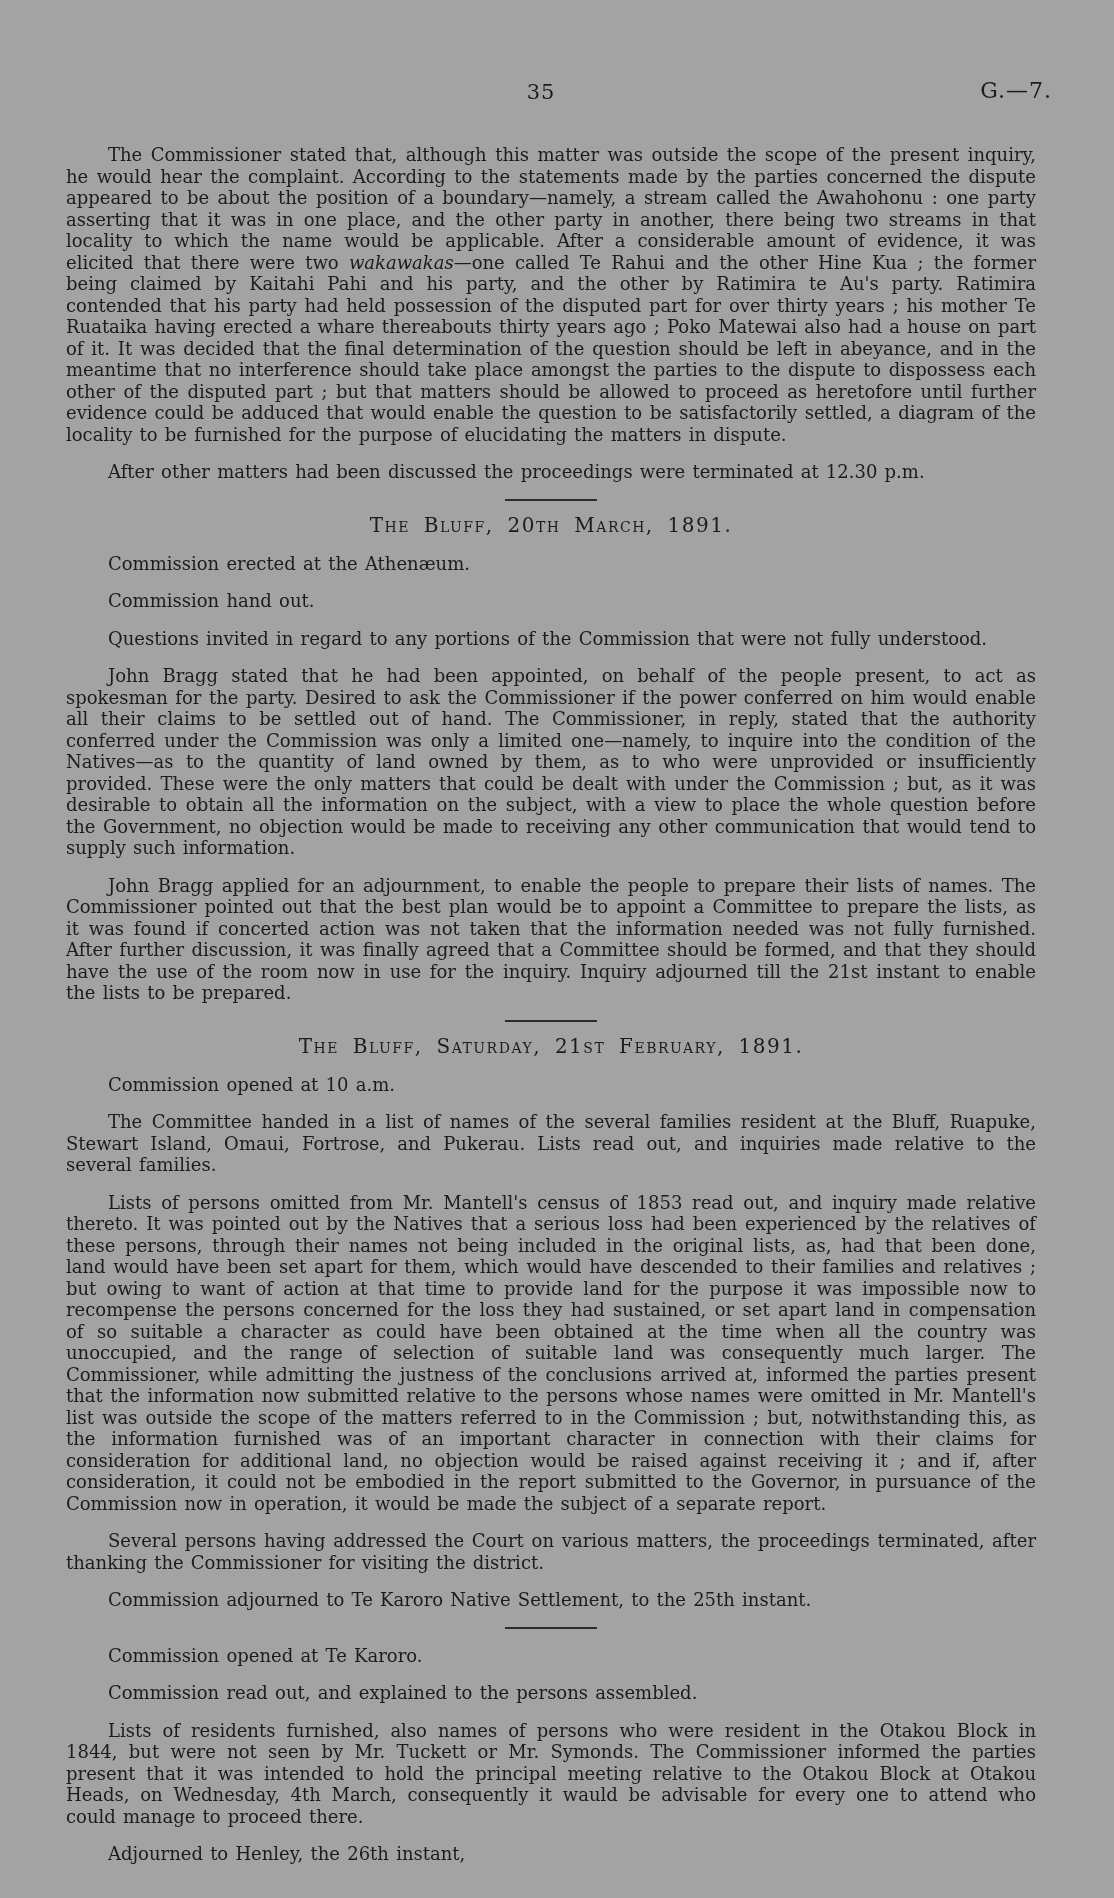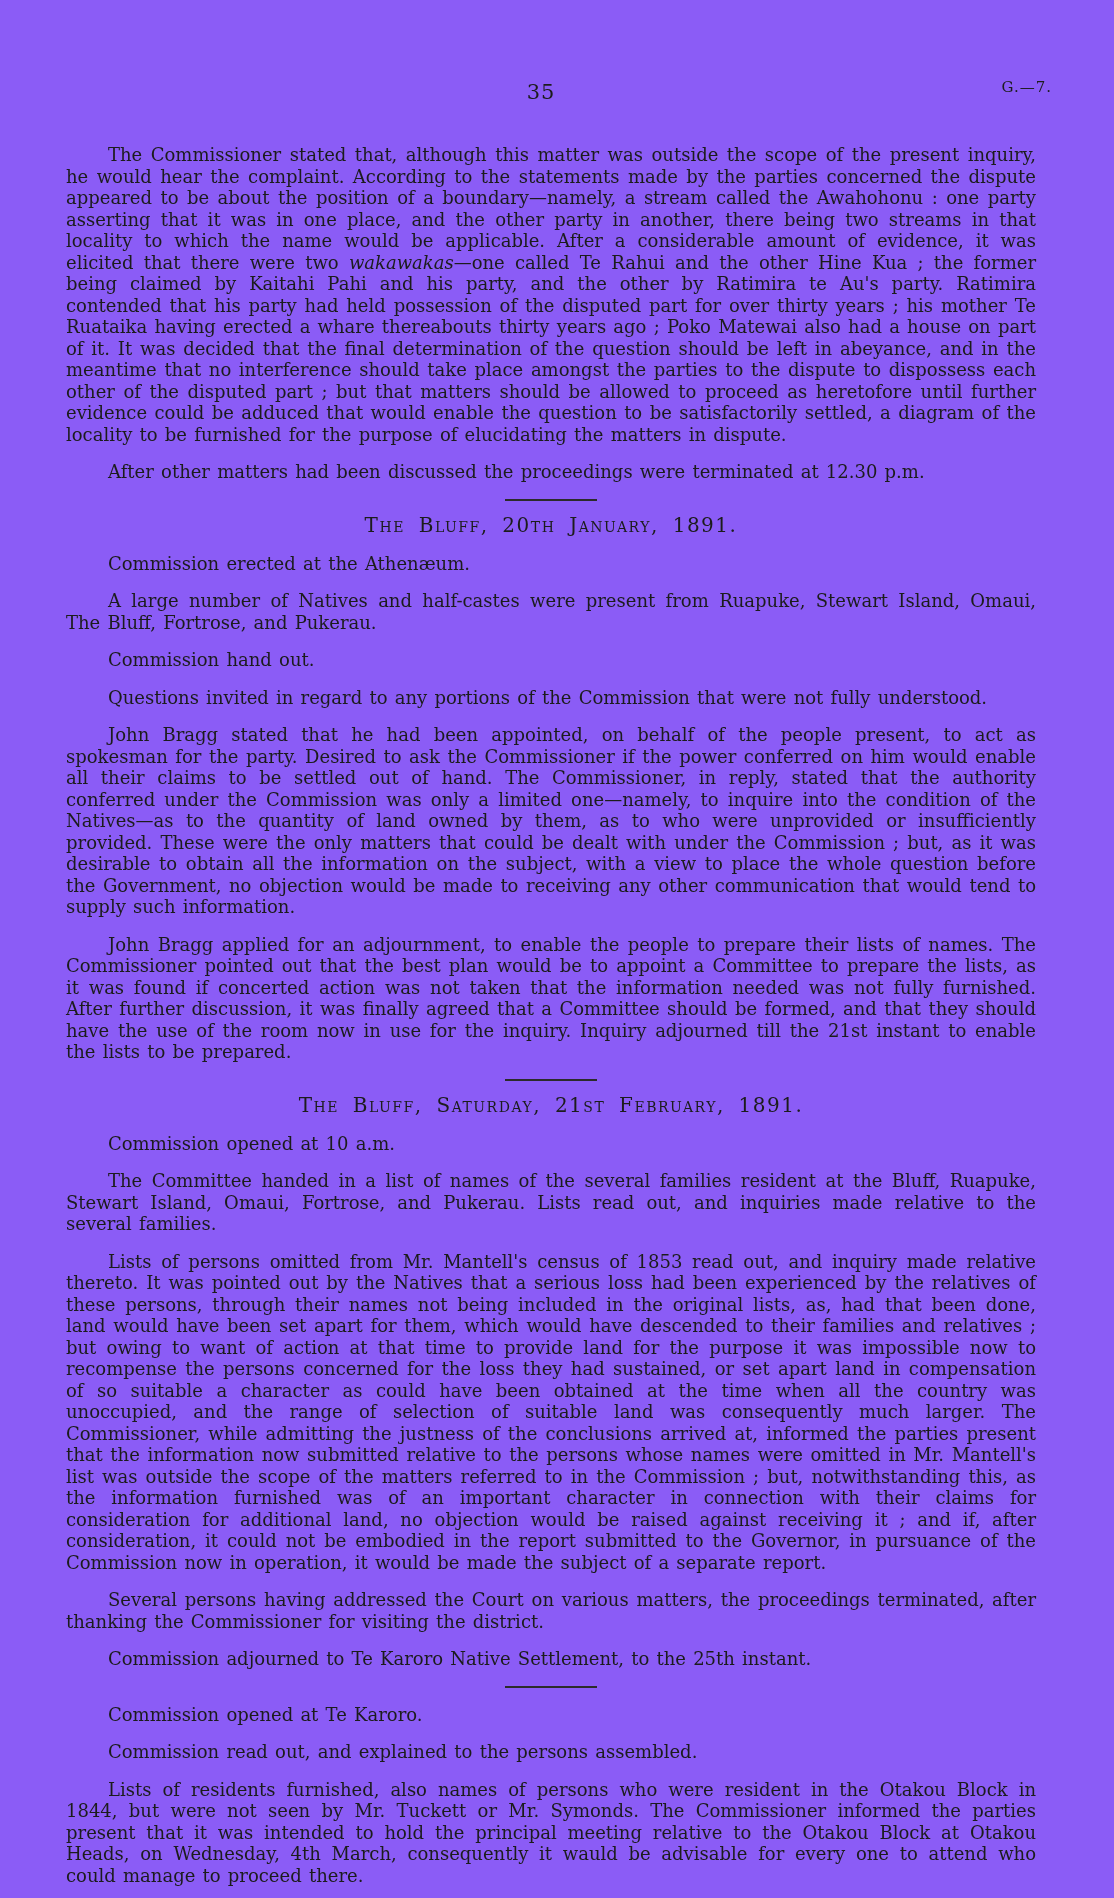--- a/index.html
+++ b/index.html
@@ -1,42 +1,42 @@
 <!DOCTYPE html>
 <html><head>
 <meta charset="utf-8">
 <style>
   html, body { margin:0; padding:0; background:#ffffff; }
   .page {
     position:relative;
     width:1114px;
     height:1898px;
     box-sizing:border-box;
-    background:#8b5cf6;
+    background:#a3a3a3;
     color:#1c1c1c;
     font-family:"DejaVu Serif","Liberation Serif",serif;
     padding:80px 62px 4px 50px;
     overflow:hidden;
   }
   .page-header {
     position:relative;
     height:30px;
     margin-bottom:34px;
   }
   .page-number {
     position:absolute;
     left:0; right:20px;
     text-align:center;
     font-size:21px;
     letter-spacing:1px;
   }
   .doc-ref {
     position:absolute;
     right:0; top:-2px;
-    font-size:15px;
+    font-size:22px;
     letter-spacing:1px;
   }
   .para {
     margin:16px;
     font-size:18px;
     line-height:21.5px;
     text-align:justify;
     word-spacing:1.5px;
   }
   .indent { text-indent:42px; }
@@ -69,23 +69,22 @@
     <div class="doc-ref">G.—7.</div>
   </div>
 
   <div class="section">
     <p class="para indent"><span>The Commissioner stated that, although this matter was outside the scope of the present inquiry, he would hear the complaint.  According to the statements made by the parties concerned the dispute appeared to be about the position of a boundary—namely, a stream called the Awahohonu : one party asserting that it was in one place, and the other party in another, there being two streams in that locality to which the name would be applicable.  After a considerable amount of evidence, it was elicited that there were two </span><i>wakawakas</i><span>—one called Te Rahui and the other Hine Kua ; the former being claimed by Kaitahi Pahi and his party, and the other by Ratimira te Au's party.  Ratimira contended that his party had held possession of the disputed part for over thirty years ; his mother Te Ruataika having erected a whare thereabouts thirty years ago ; Poko Matewai also had a house on part of it.  It was decided that the final determination of the question should be left in abeyance, and in the meantime that no interference should take place amongst the parties to the dispute to dispossess each other of the disputed part ; but that matters should be allowed to proceed as heretofore until further evidence could be adduced that would enable the question to be satisfactorily settled, a diagram of the locality to be furnished for the purpose of elucidating the matters in dispute.</span></p>
     <p class="para indent">After other matters had been discussed the proceedings were terminated at 12.30 p.m.</p>
   </div>
 
   <div class="section">
     <hr class="section-rule">
-    <h2 class="section-heading">The Bluff, 20th January, 1891.</h2>
+    <h2 class="section-heading">The Bluff, 20th March, 1891.</h2>
     <p class="para indent">Commission erected at the Athenæum.</p>
-    <p class="para indent">A large number of Natives and half-castes were present from Ruapuke, Stewart Island, Omaui, The Bluff, Fortrose, and Pukerau.</p>
     <p class="para indent">Commission hand out.</p>
     <p class="para indent">Questions invited in regard to any portions of the Commission that were not fully understood.</p>
     <p class="para indent">John Bragg stated that he had been appointed, on behalf of the people present, to act as spokesman for the party.  Desired to ask the Commissioner if the power conferred on him would enable all their claims to be settled out of hand.  The Commissioner, in reply, stated that the authority conferred under the Commission was only a limited one—namely, to inquire into the condition of the Natives—as to the quantity of land owned by them, as to who were unprovided or insufficiently provided.  These were the only matters that could be dealt with under the Commission ; but, as it was desirable to obtain all the information on the subject, with a view to place the whole question before the Government, no objection would be made to receiving any other communication that would tend to supply such information.</p>
     <p class="para indent">John Bragg applied for an adjournment, to enable the people to prepare their lists of names. The Commissioner pointed out that the best plan would be to appoint a Committee to prepare the lists, as it was found if concerted action was not taken that the information needed was not fully furnished.  After further discussion, it was finally agreed that a Committee should be formed, and that they should have the use of the room now in use for the inquiry.  Inquiry adjourned till the 21st instant to enable the lists to be prepared.</p>
   </div>
 
   <div class="section">
     <hr class="section-rule">
     <h2 class="section-heading">The Bluff, Saturday, 21st February, 1891.</h2>
     <p class="para indent">Commission opened at 10 a.m.</p>

